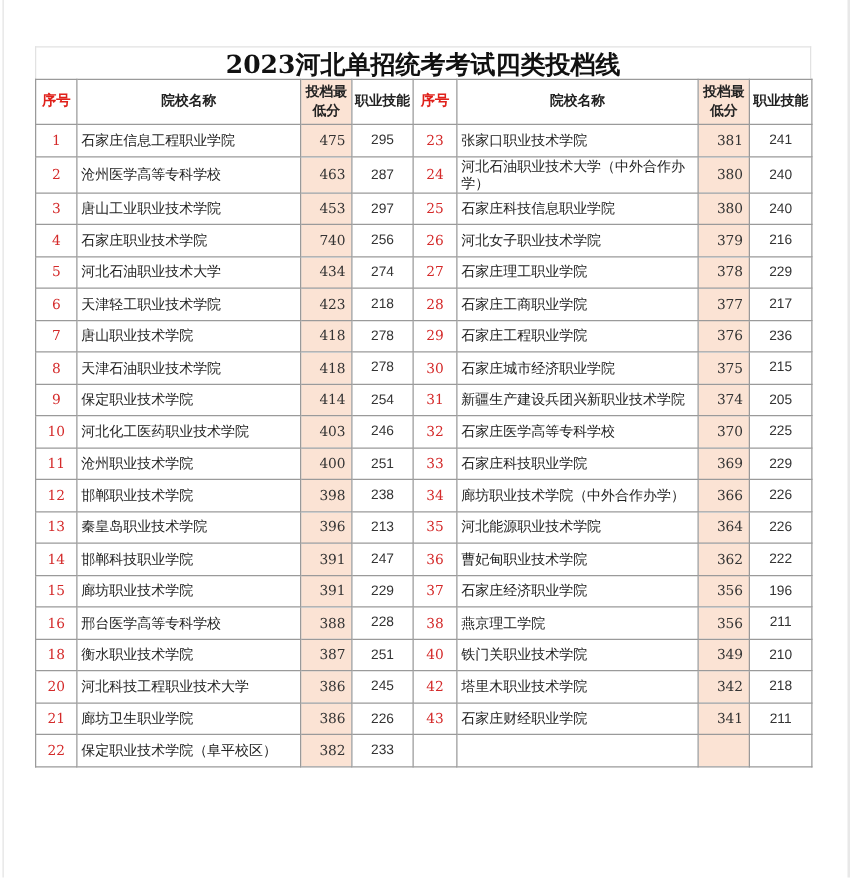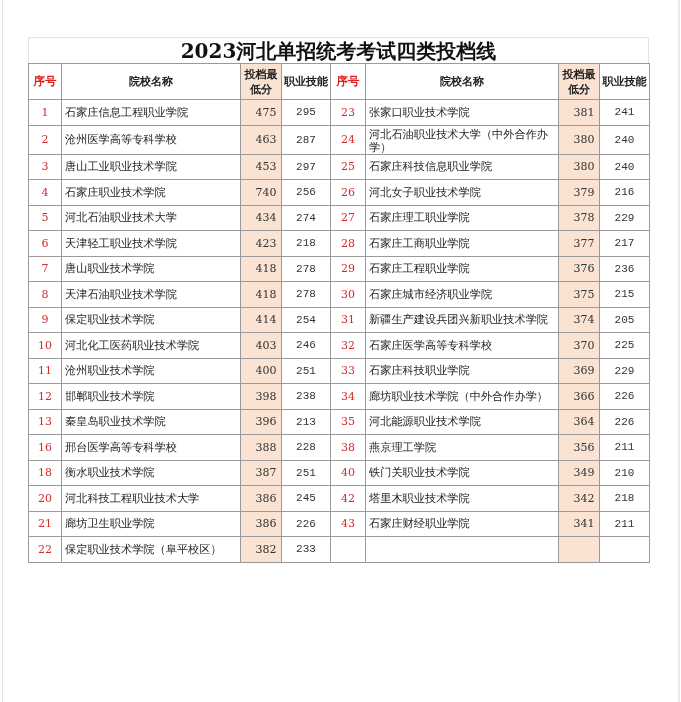--- a/index.html
+++ b/index.html
@@ -30,21 +30,21 @@
     height: 35px; font-size: 11px; font-weight: bold; color: #222; line-height: 15px;
     font-family: Liberation Sans, sans-serif;
   }
   th.seq { color: #e0201a; font-size: 11.5px; }
   th.score { background: #fbe3d4; white-space: normal; }
   td { height: 24.5px; font-size: 11px; }
   td.seq { text-align: center; color: #d42a2a; font-family: "DejaVu Serif", "Liberation Serif", serif; font-size: 11px; }
   td.name { text-align: left; padding-left: 3px; color: #222; font-size: 11.2px; }
   td.name.wrap { white-space: normal; line-height: 13px; vertical-align: top; padding-top: 2px; height: 22.5px; font-family: Liberation Serif, serif; }
   td.score { background: #fbe3d4; text-align: center; color: #333; font-family: "DejaVu Serif", "Liberation Serif", serif; font-size: 11px; padding-left: 10px; }
-  td.skill { text-align: center; color: #333; font-family: Liberation Mono, monospace; font-size: 11px; }
+  td.skill { text-align: center; color: #333; font-family: Liberation Sans, sans-serif; font-size: 11px; }
 </style>
 </head>
 <body>
 
 <div class="edge-left"></div>
 <div class="edge-right"></div>
 
 <div class="sheet">
   <div class="title">2023河北单招统考考试四类投档线</div>
   <table>
@@ -195,20 +195,40 @@
           <td class="seq">13</td>
           <td class="name">秦皇岛职业技术学院</td>
           <td class="score">396</td>
           <td class="skill">213</td>
           <td class="seq">35</td>
           <td class="name">河北能源职业技术学院</td>
           <td class="score">364</td>
           <td class="skill">226</td>
         </tr>
         <tr>
+          <td class="seq">14</td>
+          <td class="name">邯郸科技职业学院</td>
+          <td class="score">391</td>
+          <td class="skill">247</td>
+          <td class="seq">36</td>
+          <td class="name">曹妃甸职业技术学院</td>
+          <td class="score">362</td>
+          <td class="skill">222</td>
+        </tr>
+        <tr>
+          <td class="seq">15</td>
+          <td class="name">廊坊职业技术学院</td>
+          <td class="score">391</td>
+          <td class="skill">229</td>
+          <td class="seq">37</td>
+          <td class="name">石家庄经济职业学院</td>
+          <td class="score">356</td>
+          <td class="skill">196</td>
+        </tr>
+        <tr>
           <td class="seq">16</td>
           <td class="name">邢台医学高等专科学校</td>
           <td class="score">388</td>
           <td class="skill">228</td>
           <td class="seq">38</td>
           <td class="name">燕京理工学院</td>
           <td class="score">356</td>
           <td class="skill">211</td>
         </tr>
         <tr>

